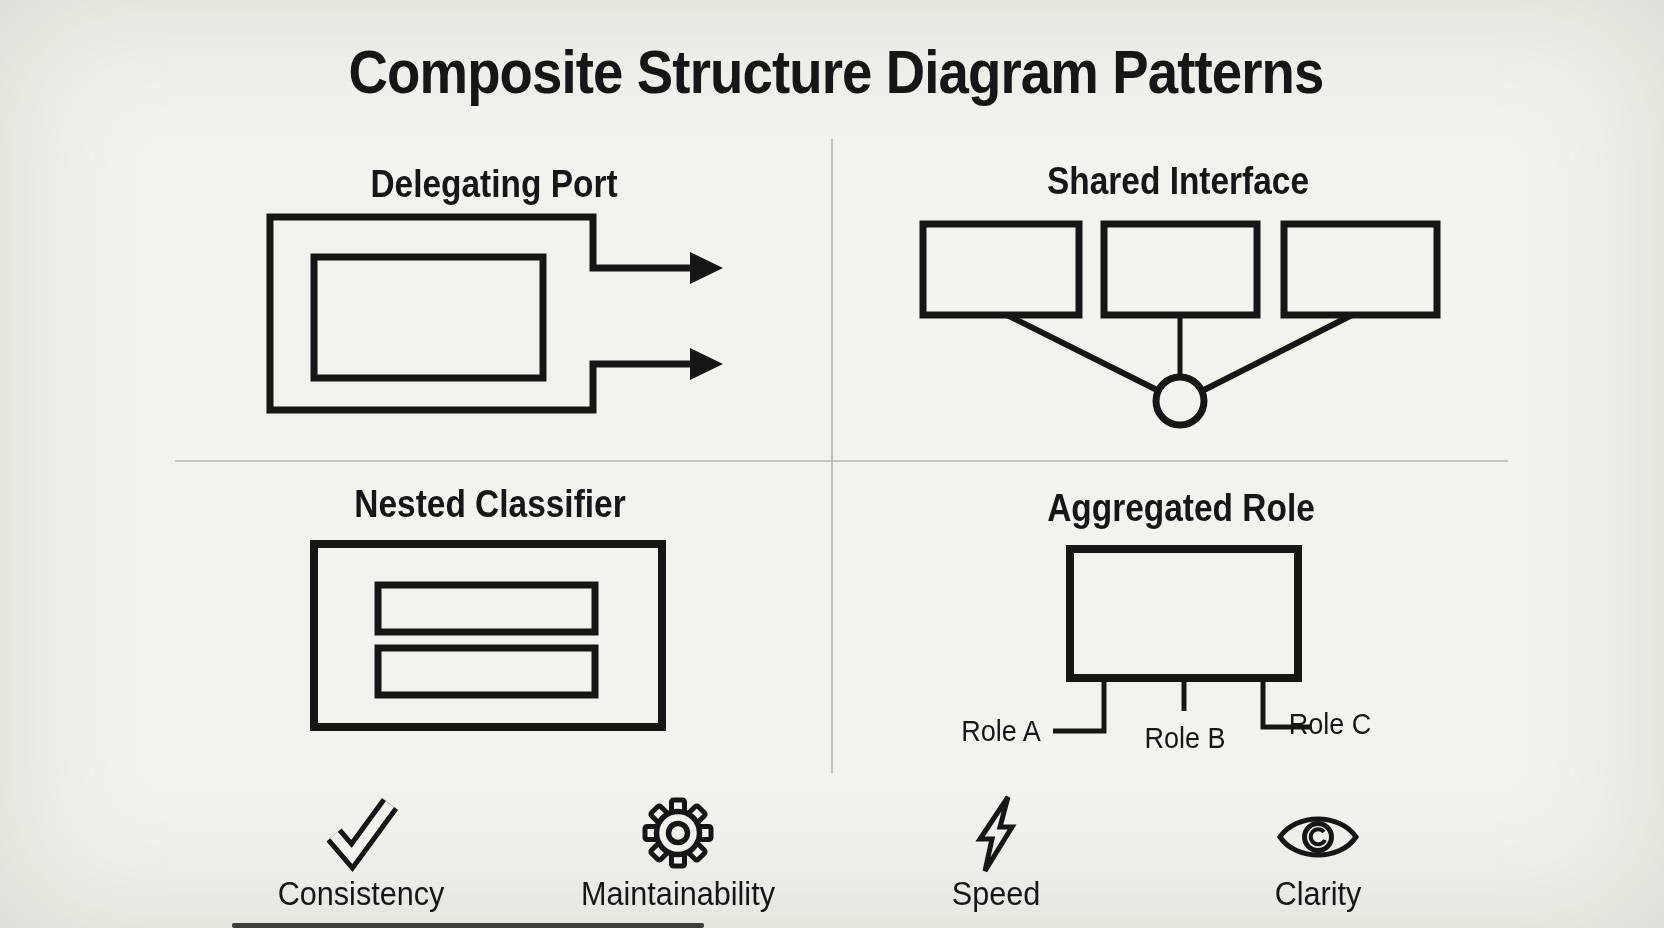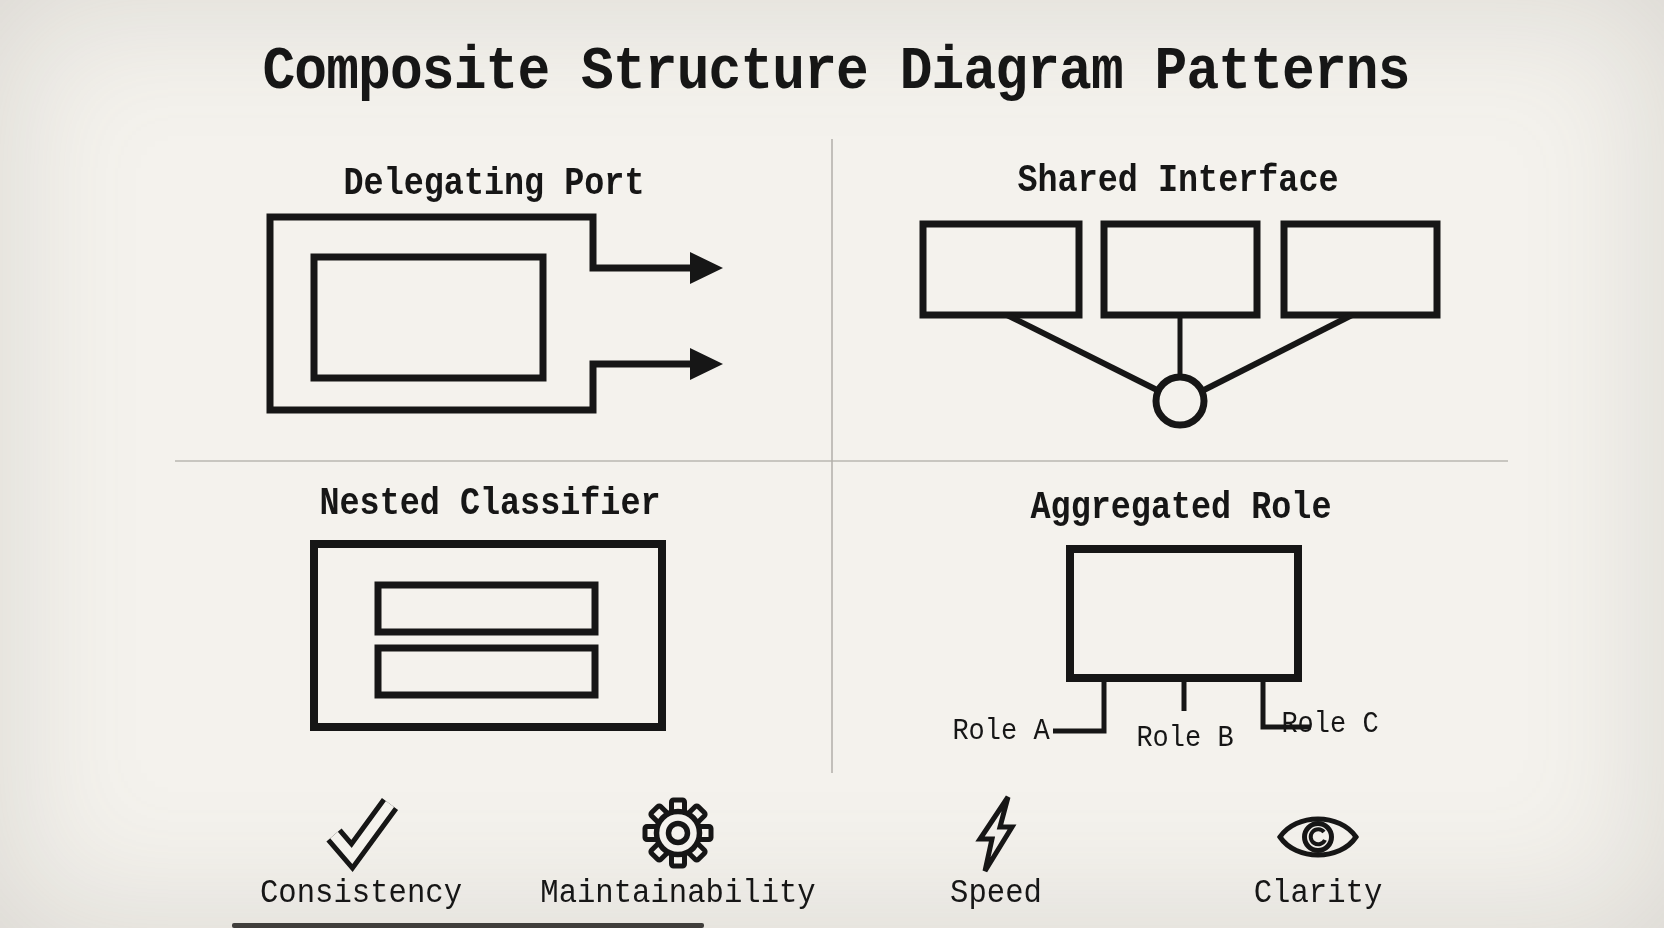--- a/index.html
+++ b/index.html
@@ -1,21 +1,21 @@
 <!DOCTYPE html>
 <html><head>
 <meta charset="utf-8">
 <style>
   html,body{margin:0;padding:0;background:#dedcd6;}
   .canvas{
     position:relative;
     width:1664px;height:928px;
     background:#f4f2ed;
     overflow:hidden;
-    font-family:Liberation Mono, monospace;
+    font-family:Liberation Sans, sans-serif;
     color:#161616;
     box-shadow:inset 0 0 140px rgba(115,110,100,.20);
   }
   .bg-svg{position:absolute;left:0;top:0;}
   .txt{
     position:absolute;
     white-space:nowrap;
     line-height:1;
     transform:translate(-50%,-50%) scaleX(.9);
     color:#161616;

